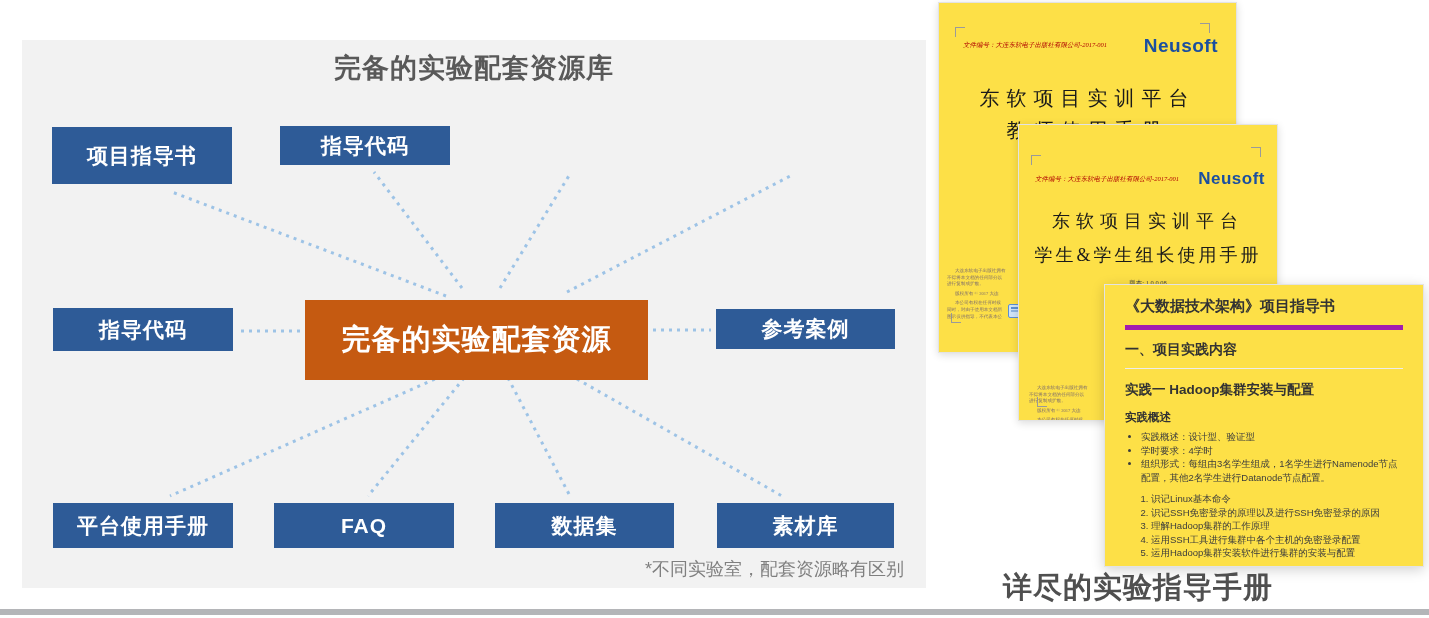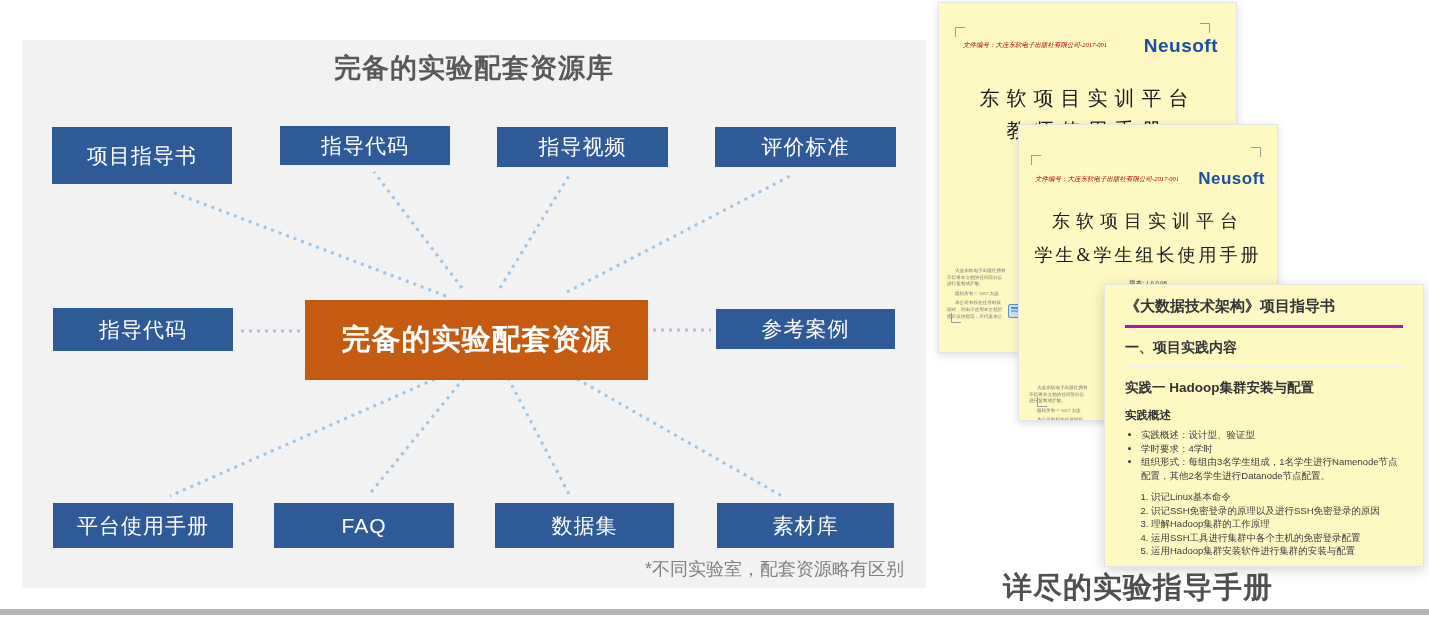--- a/index.html
+++ b/index.html
@@ -5,38 +5,38 @@
   html,body{margin:0;padding:0;background:#ffffff;width:1429px;height:618px;overflow:hidden;
     font-family:"Liberation Sans","DejaVu Sans",sans-serif;}
   .page{position:relative;width:1429px;height:618px;}
 
   
   .panel{position:absolute;left:22px;top:40px;width:904px;height:548px;background:var(--panel-bg,#f2f2f2);}
   .panel-title{position:absolute;left:0;top:10px;width:100%;text-align:center;
     font-size:27px;font-weight:bold;color:var(--title-gray,#595959);letter-spacing:1px;}
   .connectors{position:absolute;left:0;top:0;width:904px;height:548px;}
   .nbox{position:absolute;display:flex;align-items:center;justify-content:center;
-    background:var(--box-blue,#2E5B97);color:#ffffff;font-weight:normal;font-size:21px;letter-spacing:1px;}
+    background:var(--box-blue,#2E5B97);color:#ffffff;font-weight:bold;font-size:21px;letter-spacing:1px;}
   .pos-b1{left:30px;top:87px;width:180px;height:57px;}
   .pos-b2{left:258px;top:86px;width:170px;height:39px;}
   .pos-b3{left:475px;top:87px;width:171px;height:40px;}
   .pos-b4{left:693px;top:87px;width:181px;height:40px;}
   .pos-b5{left:31px;top:268px;width:180px;height:43px;}
   .pos-b6{left:694px;top:269px;width:179px;height:40px;}
   .pos-b7{left:31px;top:463px;width:180px;height:45px;}
   .pos-b8{left:252px;top:463px;width:180px;height:45px;}
   .pos-b9{left:473px;top:463px;width:179px;height:45px;}
   .pos-b10{left:695px;top:463px;width:177px;height:45px;}
   .center-box{position:absolute;left:283px;top:260px;width:343px;height:80px;
     background:var(--center-orange,#C55A11);color:#ffffff;font-weight:bold;font-size:29px;
     display:flex;align-items:center;justify-content:center;letter-spacing:1px;}
   .footnote{position:absolute;right:22px;top:517px;font-size:18px;color:#7f7f7f;}
 
   
-  .doc{position:absolute;background:#fef9c3;border:1px solid #e3e3e3;
+  .doc{position:absolute;background:#fde047;border:1px solid #e3e3e3;
     box-shadow:0 2px 8px rgba(0,0,0,0.14);overflow:hidden;}
   .doc1{left:938px;top:2px;width:297px;height:349px;z-index:1;}
   .doc2{left:1018px;top:124px;width:258px;height:295px;z-index:2;}
   .doc3{left:1104px;top:284px;width:318px;height:281px;z-index:3;box-shadow:0 3px 12px rgba(0,0,0,0.18);}
 
   .doc-head{position:absolute;display:flex;align-items:flex-start;justify-content:space-between;}
   .doc1 .doc-head{left:24px;right:18px;top:32px;}
   .doc2 .doc-head{left:16px;right:12px;top:44px;}
   .file-no{font-family:"Liberation Serif","DejaVu Serif",serif;font-size:6.5px;color:#b00000;
     font-style:italic;white-space:nowrap;padding-top:6px;}
@@ -61,21 +61,21 @@
 
   .paste-icon{position:absolute;left:1008px;top:304px;width:12px;height:12px;z-index:2;
     background:#cfe3f7;border:1px solid #5b8fd4;border-radius:2px;}
   .paste-icon:before{content:"";position:absolute;left:2px;top:2px;width:7px;height:2px;background:#5b8fd4;}
   .paste-icon:before{box-shadow:0 3px 0 #8fb4e0;}
   .caret{position:absolute;left:1026px;top:303px;z-index:2;font-size:8px;color:#8a8a8a;}
 
   
   .guide{padding:8px 20px 0 20px;color:#3c3c3c;}
   .guide h1{font-size:15px;font-weight:bold;color:#333;margin:4px 0 0 0;padding-bottom:9px;
-    border-bottom:3px solid #a21caf;}
+    border-bottom:5px solid #a21caf;}
   .guide h2{font-size:14px;font-weight:bold;color:#333;margin:11px 0 7px 0;padding-bottom:9px;
     border-bottom:1px solid #ececec;}
   .guide h3{font-size:13.5px;font-weight:bold;color:#333;margin:12px 0 0 0;}
   .guide h4{font-size:11.5px;font-weight:bold;color:#333;margin:11px 0 5px 0;}
   .guide ul{margin:0;padding-left:16px;font-size:9.5px;line-height:13.5px;}
   .guide ol{margin:8px;padding-left:18px;font-size:9.5px;line-height:13.5px;}
   .guide li{margin:0;}
 
   .caption{position:absolute;left:1003px;top:568px;font-size:29px;font-weight:bold;
     color:#4f4f4f;letter-spacing:1px;z-index:4;}
@@ -99,22 +99,20 @@
         <line x1="631" y1="290" x2="689" y2="290"></line>
         <line x1="420" y1="336" x2="148" y2="456"></line>
         <line x1="442" y1="338" x2="346" y2="456"></line>
         <line x1="486" y1="338" x2="548" y2="456"></line>
         <line x1="548" y1="335" x2="760" y2="456"></line>
       </g>
     </svg>
 
     <div class="nbox pos-b1">项目指导书</div>
     <div class="nbox pos-b2">指导代码</div>
-    <div class="nbox pos-b3">指导视频</div>
-    <div class="nbox pos-b4">评价标准</div>
     <div class="nbox pos-b5">指导代码</div>
     <div class="center-box">完备的实验配套资源</div>
     <div class="nbox pos-b7">平台使用手册</div>
     <div class="nbox pos-b6">参考案例</div>
     <div class="nbox pos-b8">FAQ</div>
     <div class="nbox pos-b9">数据集</div>
     <div class="nbox pos-b10">素材库</div>
 
     <div class="footnote">*不同实验室，配套资源略有区别</div>
   </div>

